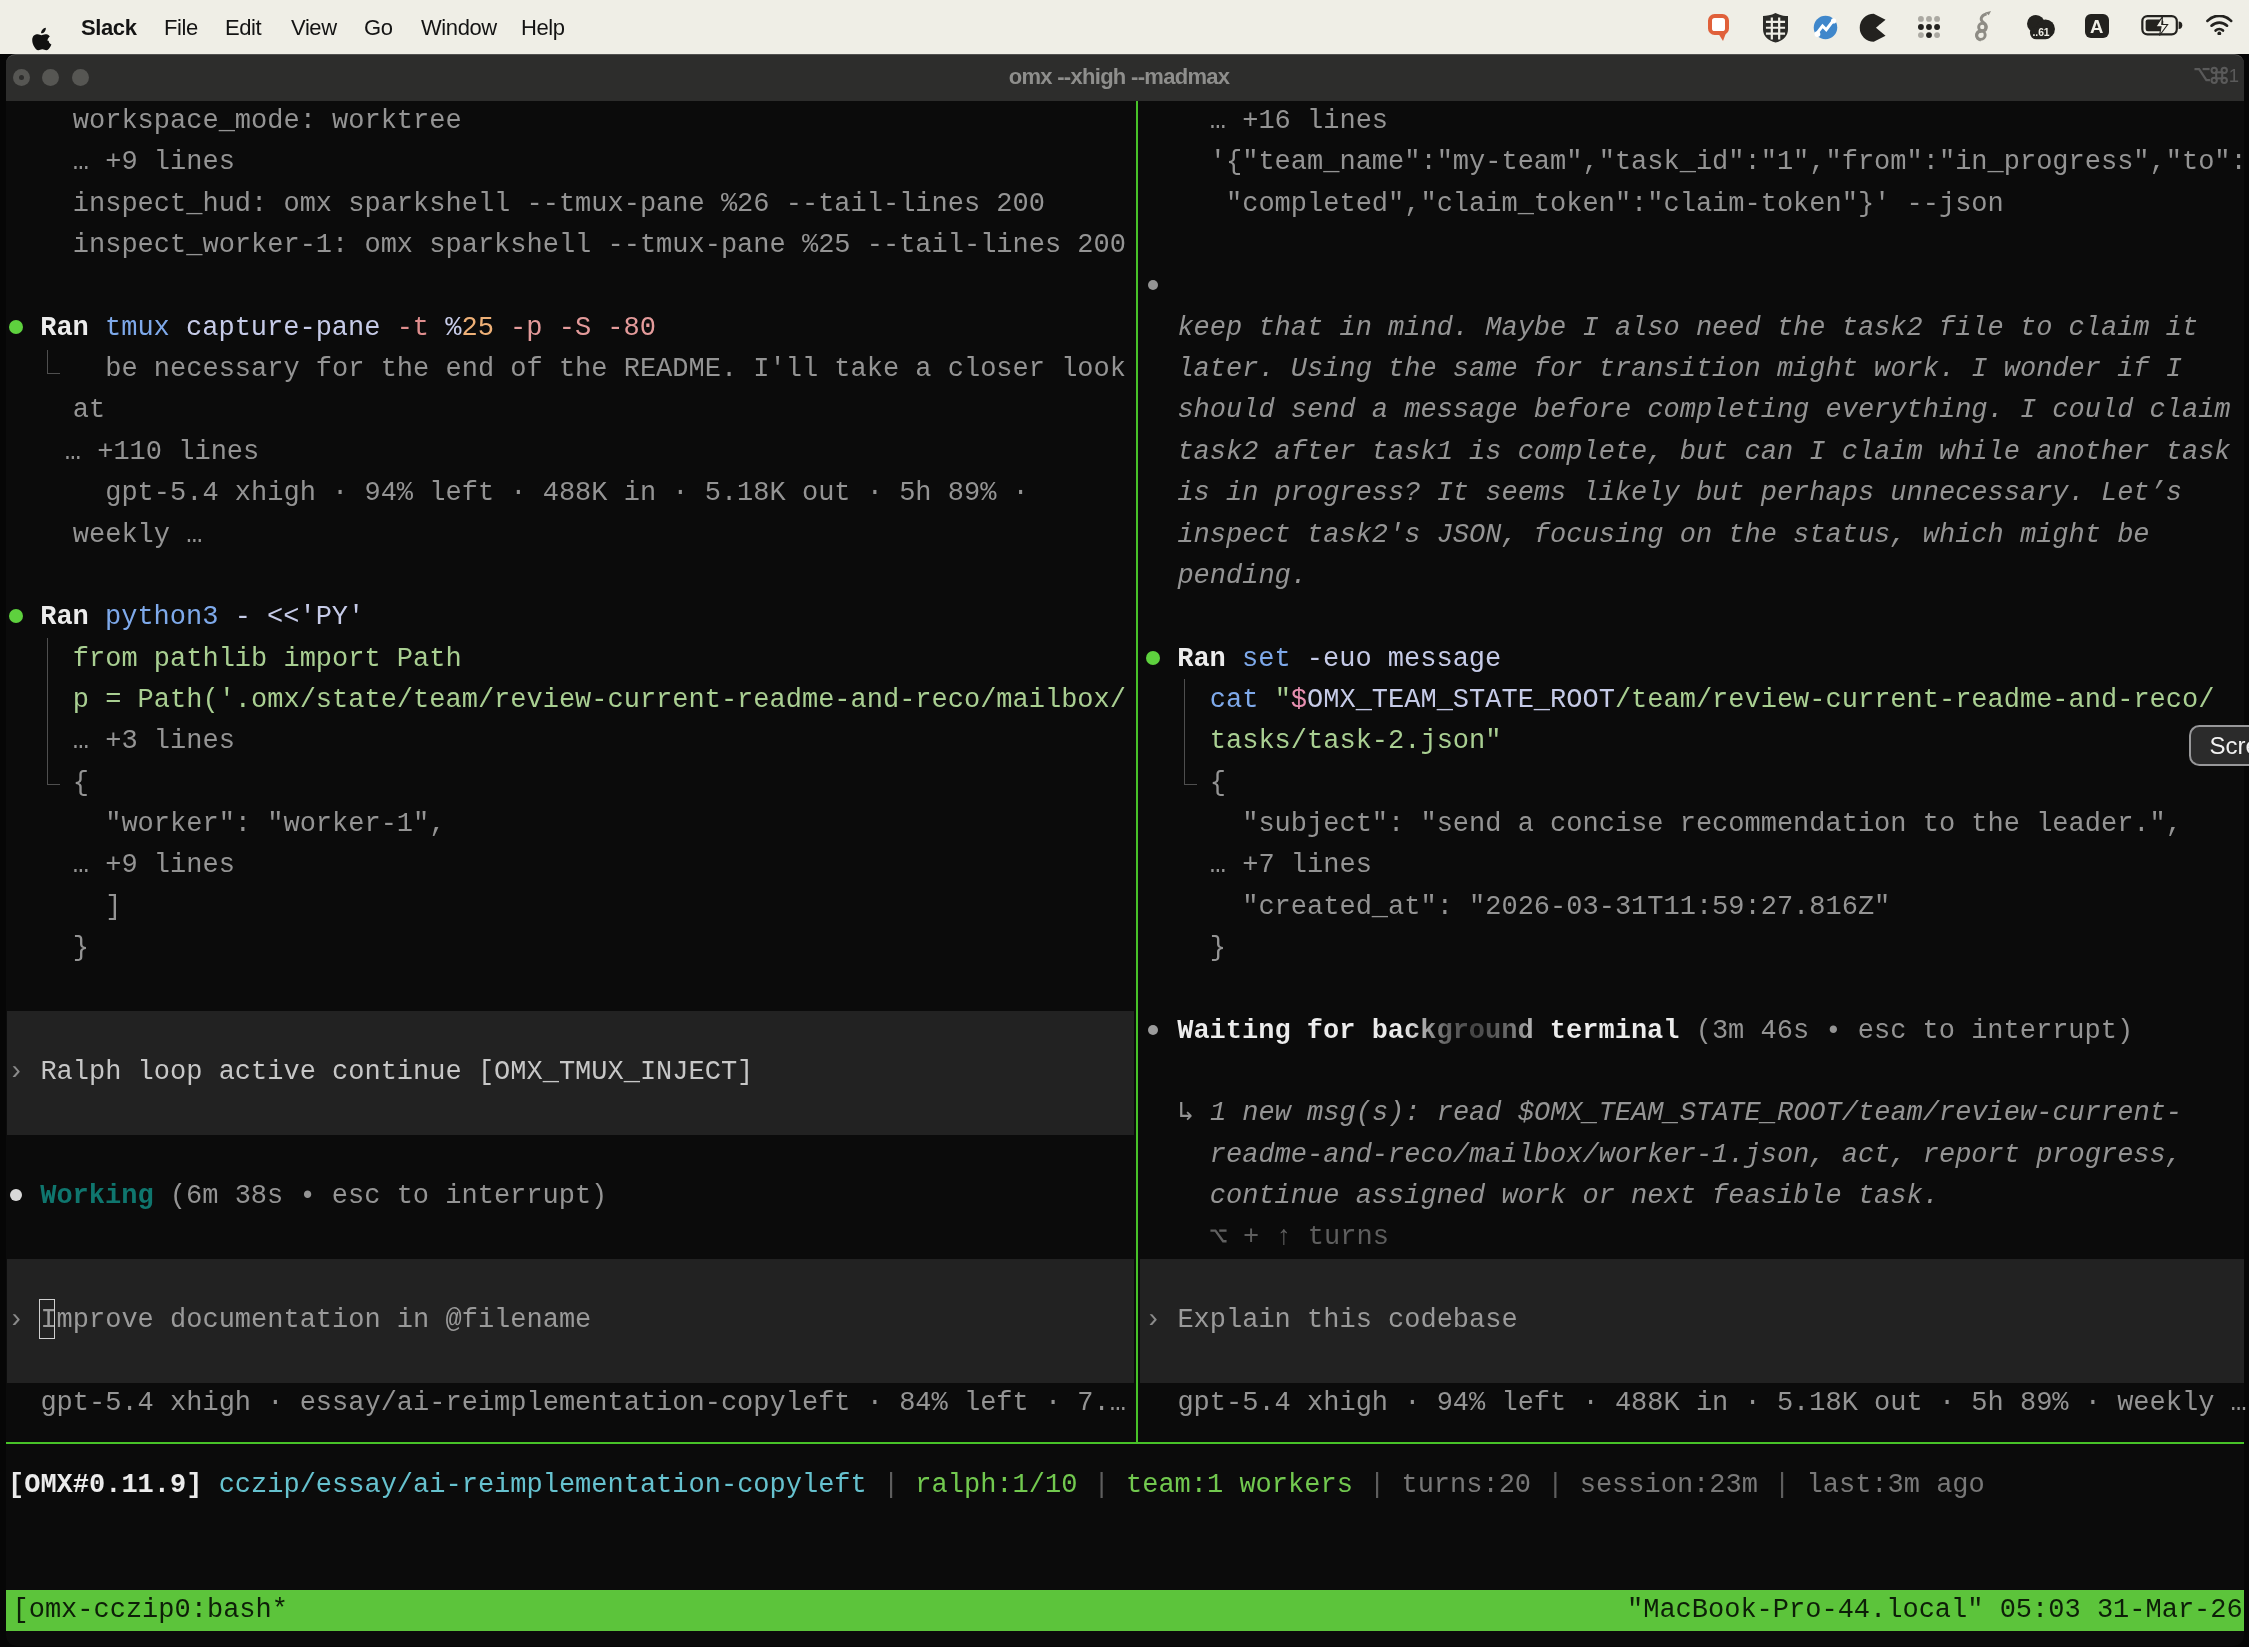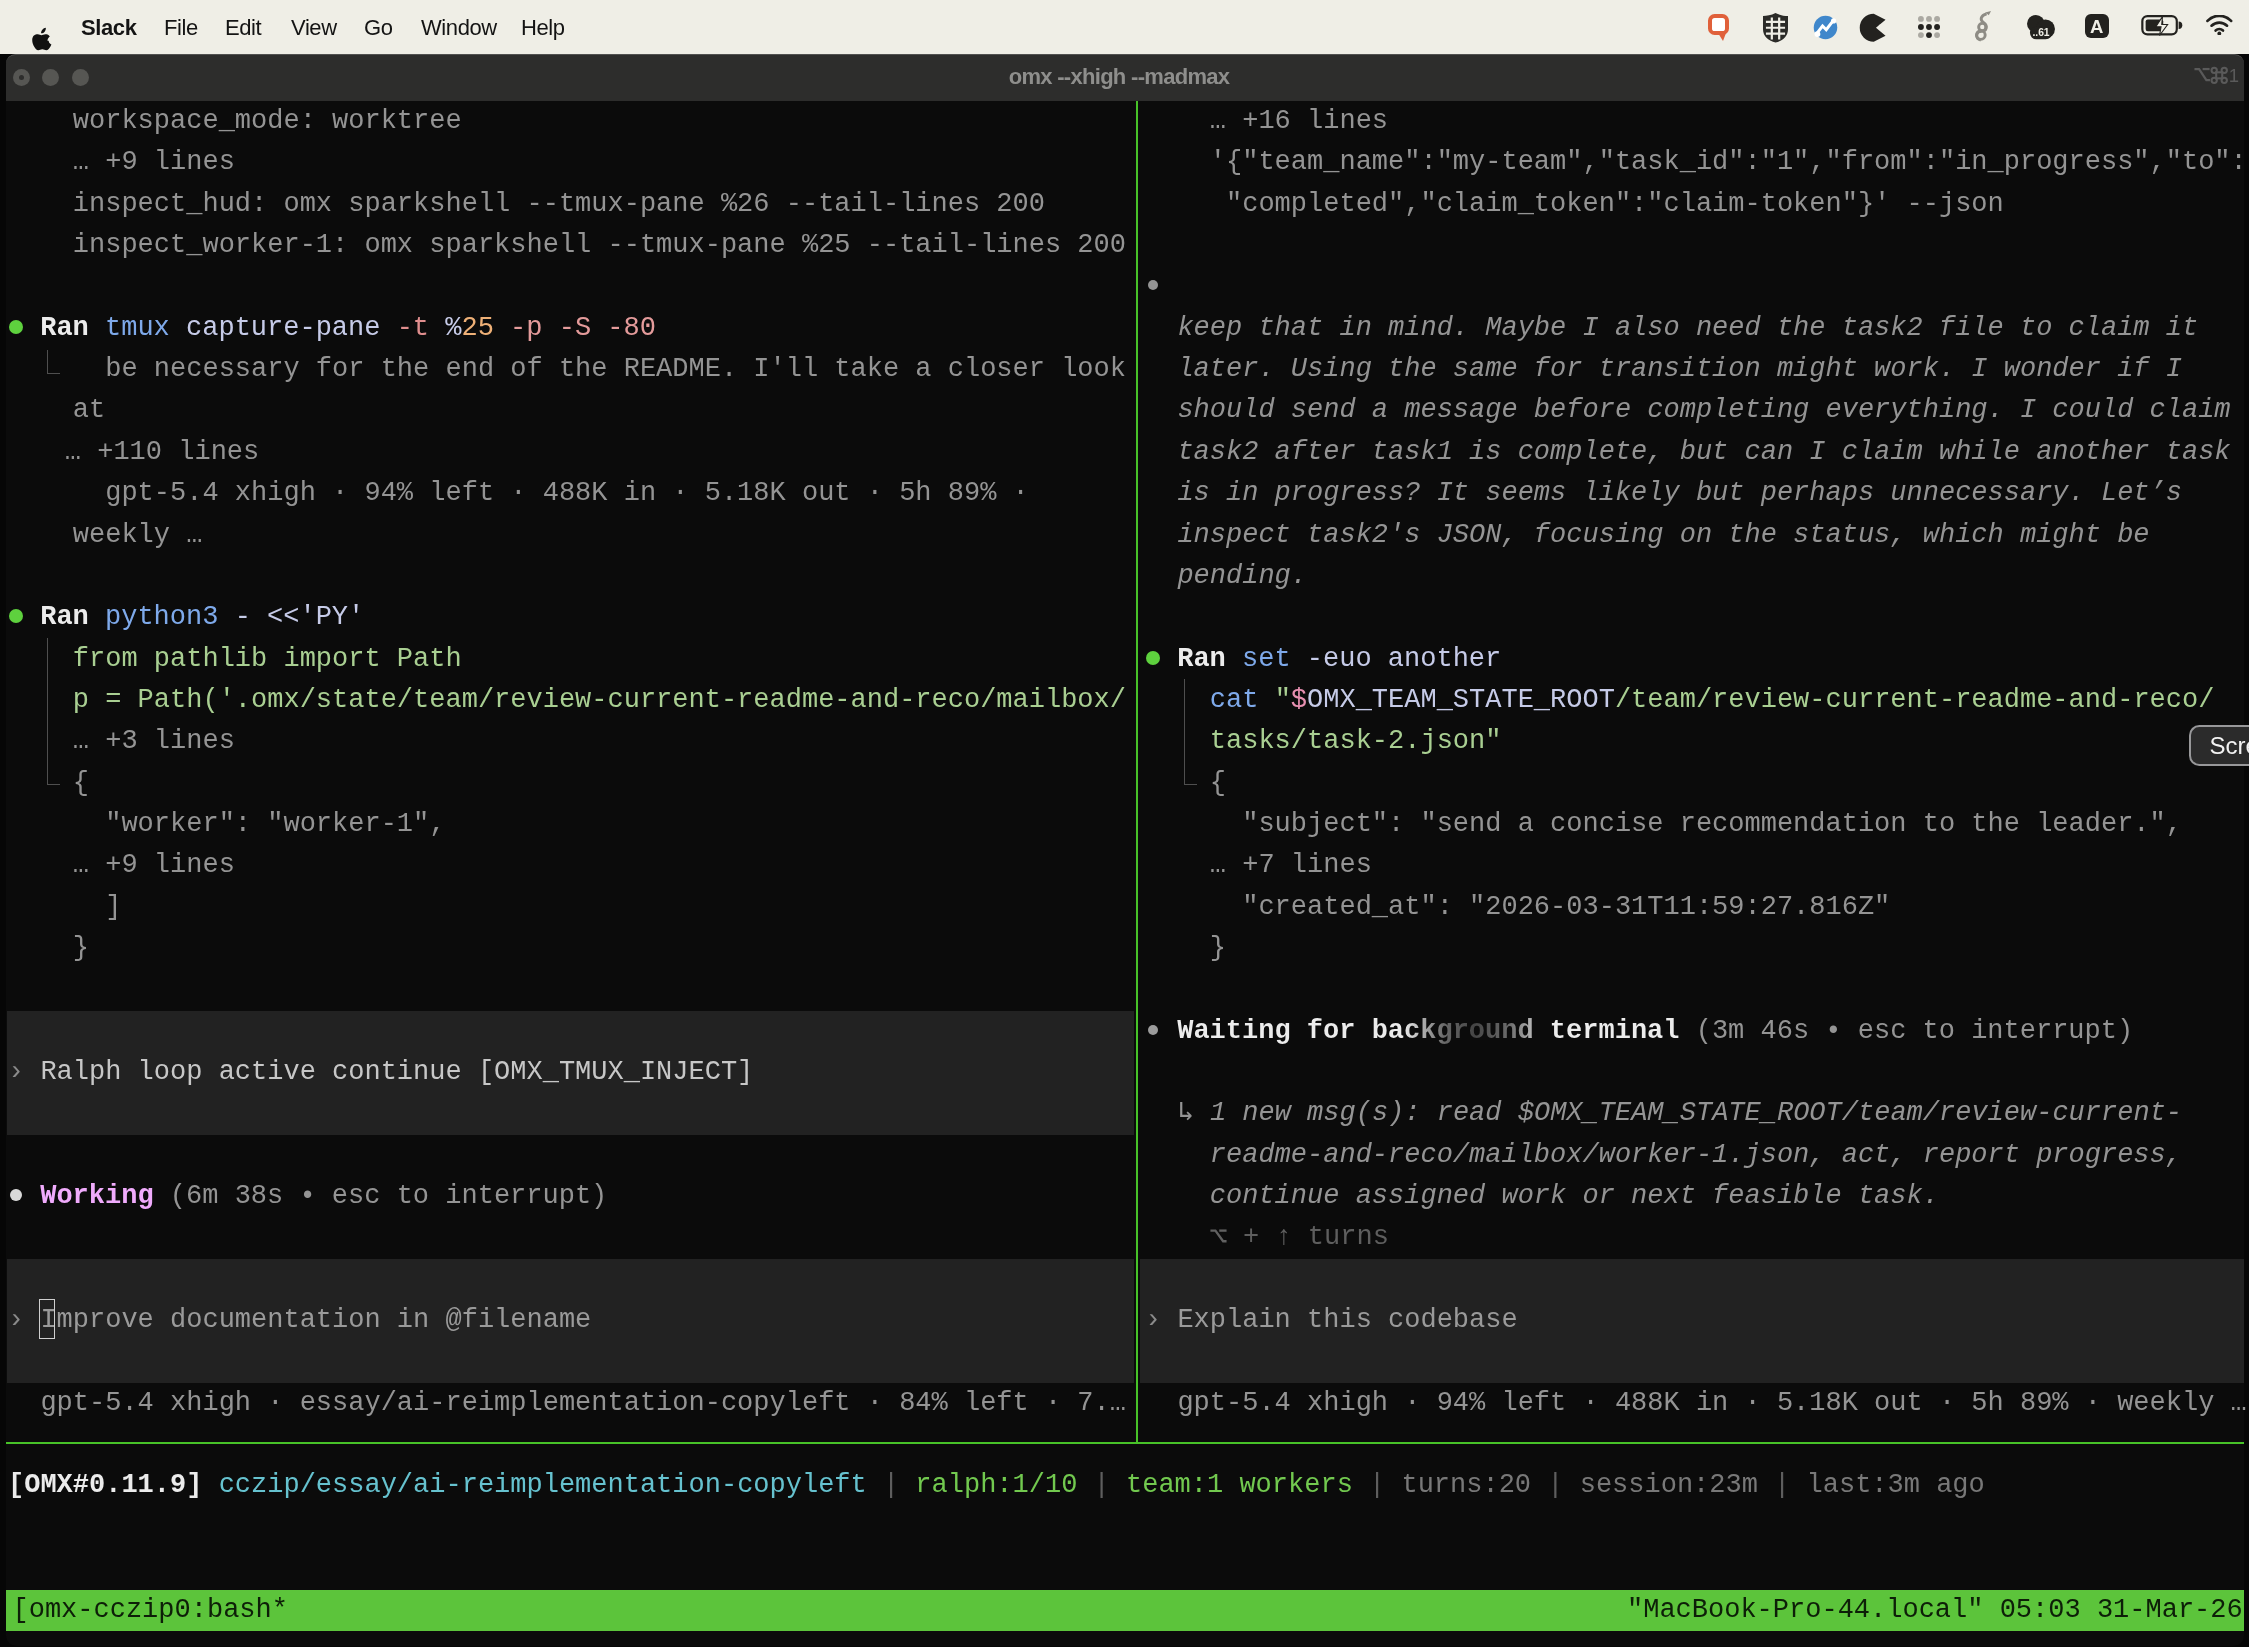--- a/index.html
+++ b/index.html
@@ -149,35 +149,35 @@
 <div class="r" style="top:597px;left:8px;"><span style="display:inline-block;width:16px;height:0.7px;position:relative"><i style="position:absolute;left:1.1px;top:-14px;width:14px;height:14px;border-radius:50%;background:#5ed13e"></i></span> <span style="color:#ececec;font-weight:bold;">Ran</span> <span style="color:#7ea9ea;">python3</span> <span style="color:#c6cbe8;">- &lt;&lt;'PY'</span></div>
 <div class="r" style="top:639px;left:8px;"><span style="color:#a9cf92;">    from pathlib import Path</span></div>
 <div class="r" style="top:680px;left:8px;"><span style="color:#a9cf92;">    p = Path('.omx/state/team/review-current-readme-and-reco/mailbox/</span></div>
 <div class="r" style="top:721px;left:8px;">    … +3 lines</div>
 <div class="r" style="top:763px;left:8px;">    {</div>
 <div class="r" style="top:804px;left:8px;">      "worker": "worker-1",</div>
 <div class="r" style="top:845px;left:8px;">    … +9 lines</div>
 <div class="r" style="top:887px;left:8px;">      ]</div>
 <div class="r" style="top:928px;left:8px;">    }</div>
 <div class="r" style="top:1052px;left:8px;"><span style="color:#8a8a8a;">›</span> <span style="color:#c7c7c7;">Ralph loop active continue [OMX_TMUX_INJECT]</span></div>
-<div class="r" style="top:1176px;left:8px;"><span style="display:inline-block;width:16px;height:0.7px;position:relative"><i style="position:absolute;left:2.2px;top:-13px;width:11.8px;height:11.8px;border-radius:50%;background:#d9d9d9"></i></span> <span style="color:#f0abfc;font-weight:bold;">Working</span> <span style="color:#949494;">(6m 38s • esc to interrupt)</span></div>
+<div class="r" style="top:1176px;left:8px;"><span style="display:inline-block;width:16px;height:0.7px;position:relative"><i style="position:absolute;left:2.2px;top:-13px;width:11.8px;height:11.8px;border-radius:50%;background:#d9d9d9"></i></span> <span style="color:#0f766e;font-weight:bold;">Working</span> <span style="color:#949494;">(6m 38s • esc to interrupt)</span></div>
 <div class="r" style="top:1300px;left:8px;"><span style="color:#8a8a8a;">›</span> <span style="color:#9a9a9a;">Improve documentation in @filename</span></div>
 <div class="r" style="top:1383px;left:8px;">  gpt-5.4 xhigh · essay/ai-reimplementation-copyleft · 84% left · 7.…</div>
 <div class="r" style="top:101px;left:1145px;">    … +16 lines</div>
 <div class="r" style="top:142px;left:1145px;">    '{"team_name":"my-team","task_id":"1","from":"in_progress","to":</div>
 <div class="r" style="top:184px;left:1145px;">     "completed","claim_token":"claim-token"}' --json</div>
 <div class="r" style="top:266px;left:1145px;"><span style="display:inline-block;width:16px;height:0.7px;position:relative"><i style="position:absolute;left:3px;top:-12.3px;width:10.3px;height:10.3px;border-radius:50%;background:#949494"></i></span> </div>
 <div class="r" style="top:308px;left:1145px;"><span style="font-style:italic;">  keep that in mind. Maybe I also need the task2 file to claim it</span></div>
 <div class="r" style="top:349px;left:1145px;"><span style="font-style:italic;">  later. Using the same for transition might work. I wonder if I</span></div>
 <div class="r" style="top:390px;left:1145px;"><span style="font-style:italic;">  should send a message before completing everything. I could claim</span></div>
 <div class="r" style="top:432px;left:1145px;"><span style="font-style:italic;">  task2 after task1 is complete, but can I claim while another task</span></div>
 <div class="r" style="top:473px;left:1145px;"><span style="font-style:italic;">  is in progress? It seems likely but perhaps unnecessary. Let’s</span></div>
 <div class="r" style="top:515px;left:1145px;text-align:right;"><span style="font-style:italic;">  inspect task2's JSON, focusing on the status, which might be</span></div>
 <div class="r" style="top:556px;left:1145px;"><span style="font-style:italic;">  pending.</span></div>
-<div class="r" style="top:639px;left:1145px;"><span style="display:inline-block;width:16px;height:0.7px;position:relative"><i style="position:absolute;left:1.1px;top:-14px;width:14px;height:14px;border-radius:50%;background:#5ed13e"></i></span> <span style="color:#ececec;font-weight:bold;">Ran</span> <span style="color:#7ea9ea;">set</span> <span style="color:#c6cbe8;">-euo another</span></div>
+<div class="r" style="top:639px;left:1145px;"><span style="display:inline-block;width:16px;height:0.7px;position:relative"><i style="position:absolute;left:1.1px;top:-14px;width:14px;height:14px;border-radius:50%;background:#5ed13e"></i></span> <span style="color:#ececec;font-weight:bold;">Ran</span> <span style="color:#7ea9ea;">set</span> <span style="color:#c6cbe8;">-euo message</span></div>
 <div class="r" style="top:680px;left:1145px;">    <span style="color:#7ea9ea;text-align:right;">cat</span> <span style="color:#a9cf92;">"</span><span style="color:#e78fb0;">$</span><span style="color:#c6cbe8;">OMX_TEAM_STATE_ROOT</span><span style="color:#a9cf92;">/team/review-current-readme-and-reco/</span></div>
 <div class="r" style="top:721px;left:1145px;">    <span style="color:#a9cf92;">tasks/task-2.json"</span></div>
 <div class="r" style="top:763px;left:1145px;">    {</div>
 <div class="r" style="top:804px;left:1145px;">      "subject": "send a concise recommendation to the leader.",</div>
 <div class="r" style="top:845px;left:1145px;">    … +7 lines</div>
 <div class="r" style="top:887px;left:1145px;">      "created_at": "2026-03-31T11:59:27.816Z"</div>
 <div class="r" style="top:928px;left:1145px;">    }</div>
 <div class="r" style="top:1011px;left:1145px;"><span style="display:inline-block;width:16px;height:0.7px;position:relative"><i style="position:absolute;left:3px;top:-12.3px;width:10.3px;height:10.3px;border-radius:50%;background:#9c9c9c"></i></span> <span class="shim">Waiting for background terminal</span> <span style="color:#949494;">(3m 46s • esc to interrupt)</span></div>
 <div class="r" style="top:1093px;left:1145px;">  <span style="color:#949494;">↳</span> <span style="font-style:italic;">1 new msg(s): read $OMX_TEAM_STATE_ROOT/team/review-current-</span></div>
 <div class="r" style="top:1135px;left:1145px;"><span style="font-style:italic;">    readme-and-reco/mailbox/worker-1.json, act, report progress,</span></div>

